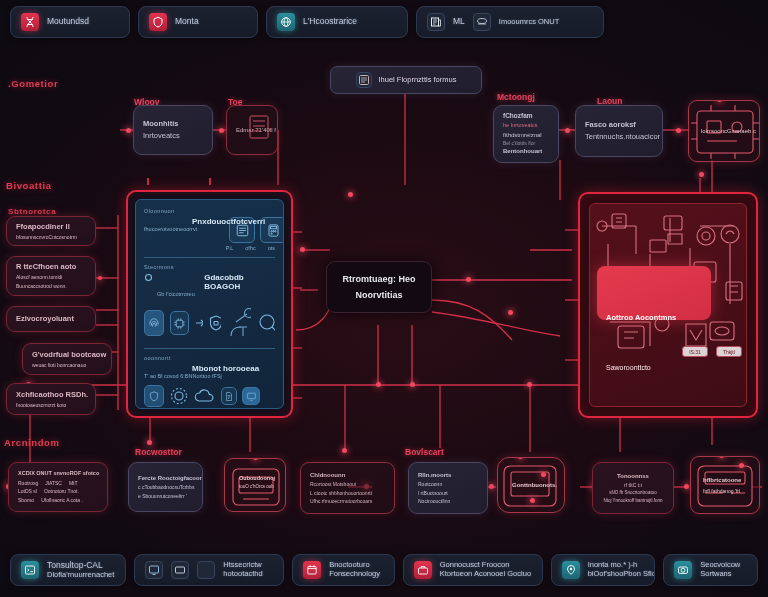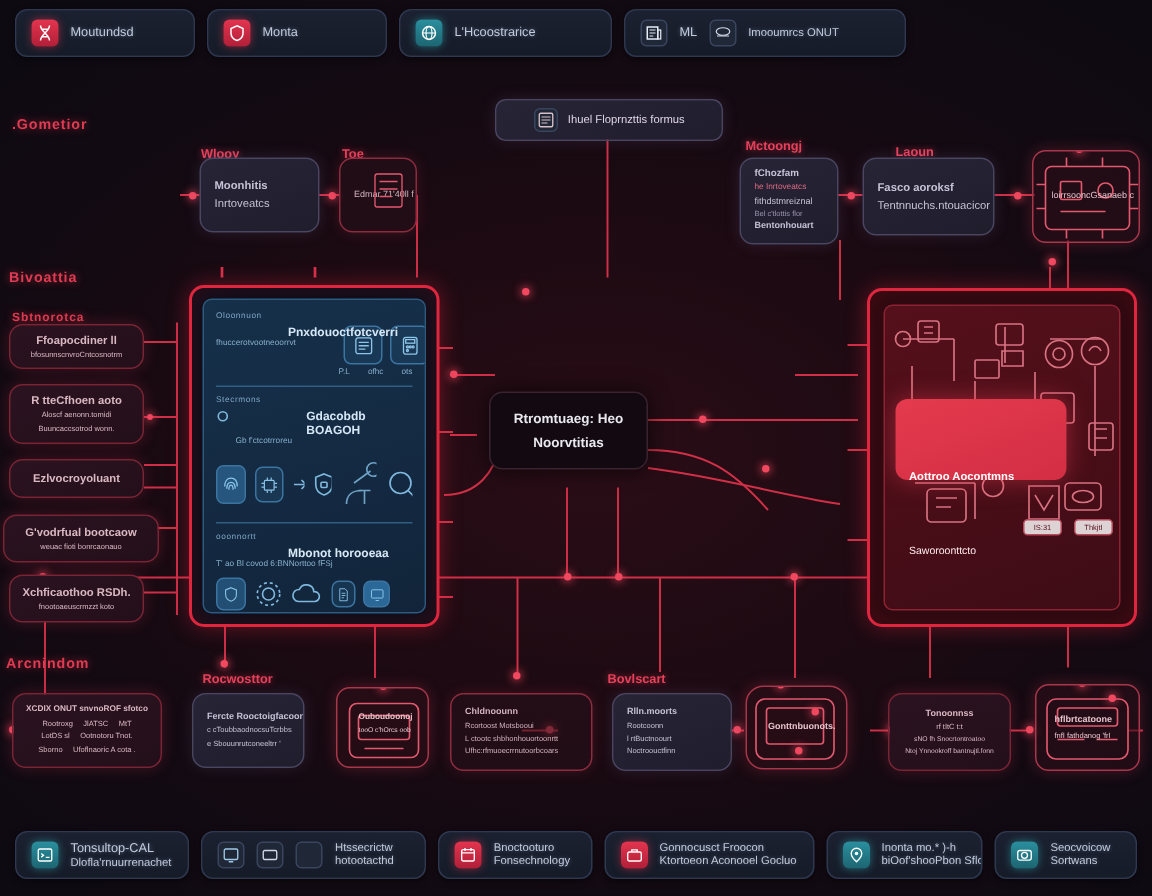--- a/index.html
+++ b/index.html
@@ -66,21 +66,21 @@
     border: 1px solid #3d6f8c; box-shadow: 0 0 12px rgba(60,140,190,.25);
   }
   .card.blue .t { color: #d3e4ef; }
   .card.slate {
     background: linear-gradient(160deg,#272436 0%,#201d2d 100%);
     border: 1px solid #4a4560; box-shadow: 0 0 10px rgba(120,110,160,.18);
   }
   .card.slate .t { color: #c6c2d6; }
   .card.maroon {
     background: linear-gradient(160deg,#2b1320 0%,#230f1a 100%);
-    border: 1px solid #7a2436; box-shadow: 0 0 10px rgba(190,50,75,.28); align-items: center;
+    border: 1px solid #7a2436; box-shadow: 0 0 10px rgba(190,50,75,.28);
   }
   .card.maroon .t { color: #d9b8c2; }
   .card.outline {
     background: rgba(40,16,26,.55); border: 1px solid #8d2c40;
     box-shadow: 0 0 9px rgba(190,50,75,.22);
   }
   .card.outline .t { color: #d3b3bd; }
   .card.dark {
     background: #120a10; border: 1px solid #3a2230;
     box-shadow: 0 0 14px rgba(0,0,0,.7);
@@ -359,21 +359,21 @@
     <span class="t" style="font-size:5px">bfosunnscnvroCntcosnotrm</span>
   </div>
   <div class="card maroon" style="left:6px;top:256px;width:90px;height:40px">
     <span class="t b">R tteCfhoen aoto</span>
     <span class="t" style="font-size:5px">Aloscf aenonn.tomidi</span>
     <span class="t" style="font-size:5px">Buuncaccsotrod wonn.</span>
   </div>
   <div class="card maroon" style="left:6px;top:306px;width:90px;height:26px">
     <span class="t b">Ezlvocroyoluant</span>
   </div>
-  <div class="card maroon" style="left:2px;top:343px;width:104px;height:32px">
+  <div class="card maroon" style="left:22px;top:343px;width:90px;height:32px">
     <span class="t b">G'vodrfual bootcaow</span>
     <span class="t" style="font-size:5px">weuac fioti bonrcaonauo</span>
   </div>
   <div class="card maroon" style="left:6px;top:383px;width:90px;height:32px">
     <span class="t b">Xchficaothoo RSDh.</span>
     <span class="t" style="font-size:5px">fnootoaeuscrmzzt koto</span>
   </div>
 
   <div id="panel-left-frame" class="panel-frame" style="left:126px;top:190px;width:167px;height:228px">
     <div class="dash">

